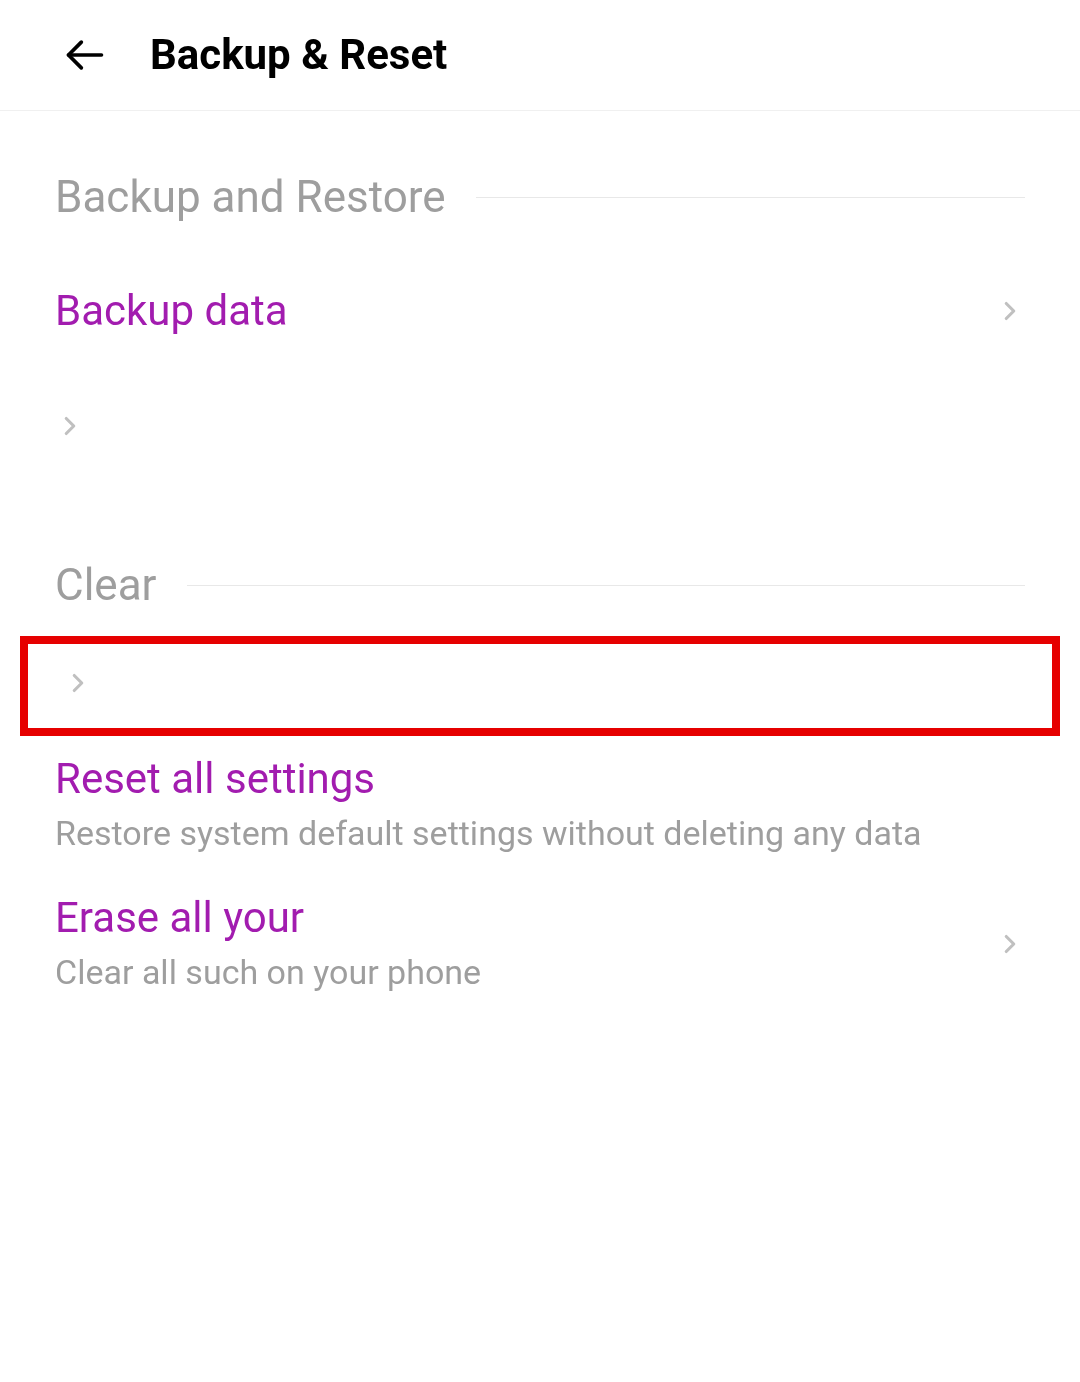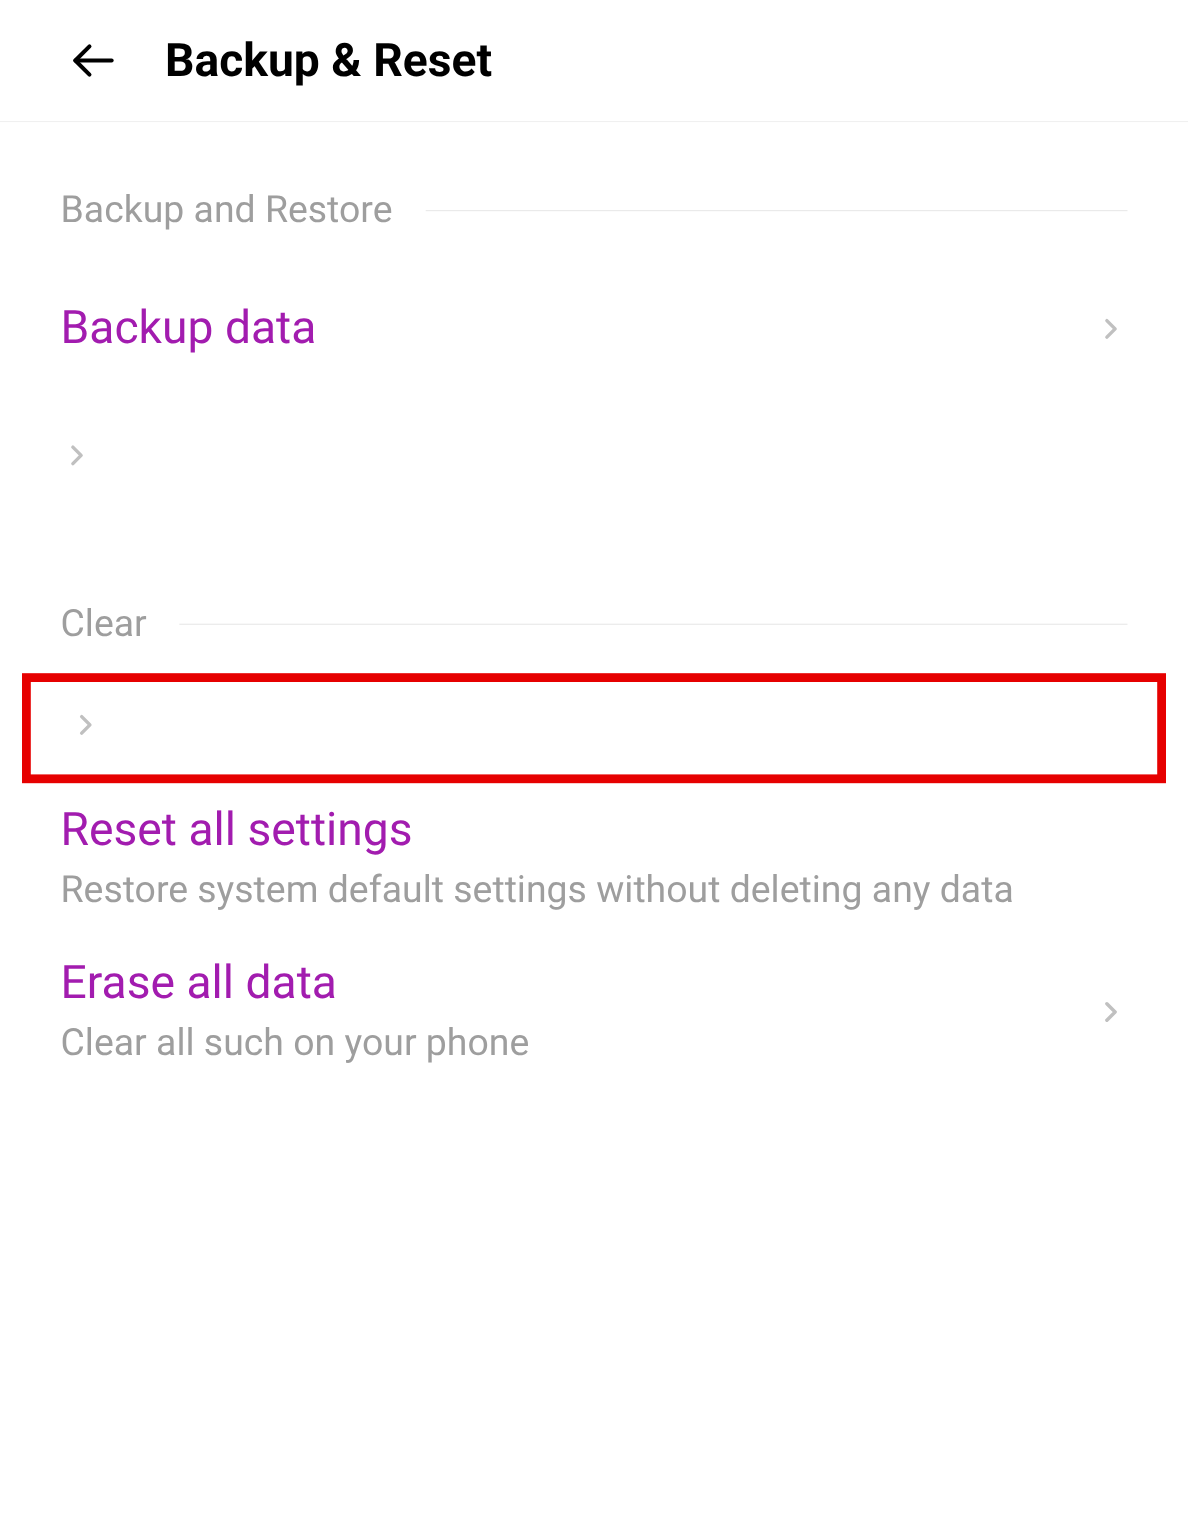--- a/index.html
+++ b/index.html
@@ -9,21 +9,21 @@
     }
     body {
       font-family: -apple-system, BlinkMacSystemFont, 'Segoe UI', Roboto, Arial, sans-serif;
       background: #ffffff;
       width: 1080px;
       height: 1382px;
       overflow: hidden;
     }
     .header {
       display: flex;
-      align-items: center;
+      align-items: flex-start;
       padding: 30px 40px 30px 60px;
       border-bottom: 1px solid #f0f0f0;
     }
     .back-arrow {
       width: 50px;
       height: 50px;
       display: flex;
       align-items: center;
       justify-content: center;
       cursor: pointer;
@@ -40,21 +40,21 @@
     }
     .content {
       padding-top: 60px;
     }
     .section-header {
       display: flex;
       align-items: center;
       padding: 0 55px 25px 55px;
     }
     .section-title {
-      font-size: 34px;
+      font-size: 44px;
       color: #9e9e9e;
       font-weight: 400;
       text-align: center;
     }
     .section-line {
       flex: 1;
       height: 1px;
       background: #e8e8e8;
       margin-left: 30px;
     }
@@ -161,21 +161,21 @@
 
   <div class="list-item compact-item">
     <div class="list-item-content">
       <div class="list-item-title">Reset all settings</div>
       <div class="list-item-subtitle">Restore system default settings without deleting any data</div>
     </div>
   </div>
 
   <div class="list-item compact-item">
     <div class="list-item-content">
-      <div class="list-item-title">Erase all data</div>
+      <div class="list-item-title">Erase all your</div>
       <div class="list-item-subtitle">Clear all such on your phone</div>
     </div>
     <div class="chevron">
       <svg viewBox="0 0 24 24" fill="none" stroke="#c0c0c0" stroke-width="2.5" stroke-linecap="round" stroke-linejoin="round">
         <polyline points="9 18 15 12 9 6"></polyline>
       </svg>
     </div>
   </div>
 
 </div>

